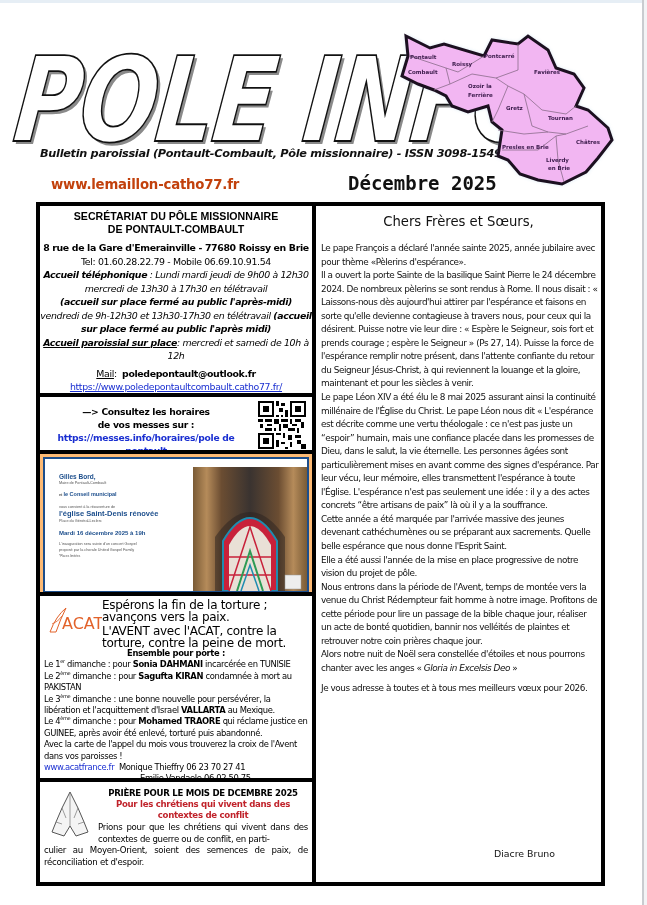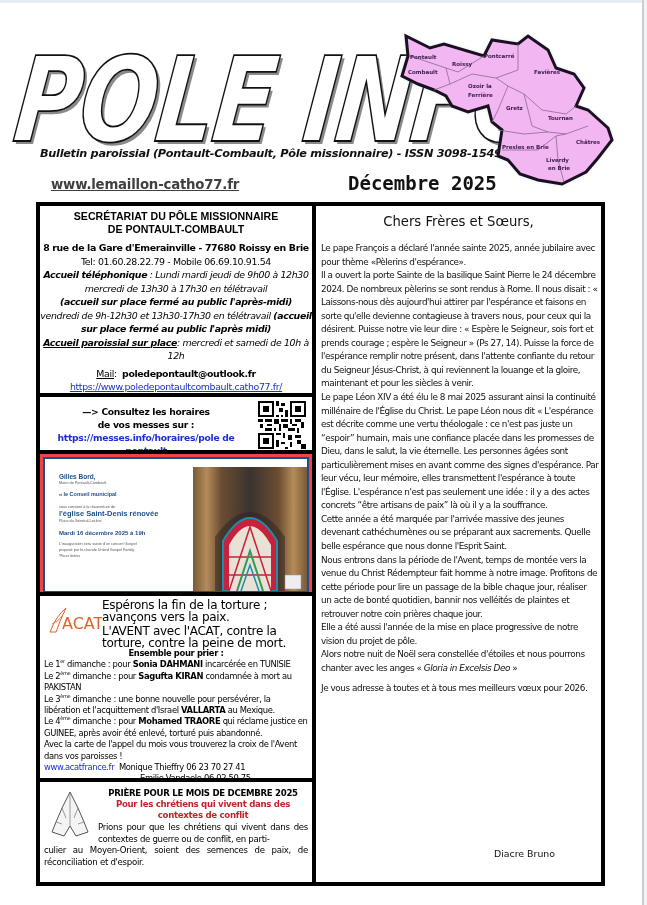--- a/index.html
+++ b/index.html
@@ -16,22 +16,22 @@
     font-weight:bold; font-style:italic; font-size:92px; letter-spacing:-2px;
     color:#ffffff; transform:scaleY(1.28) skewX(-8deg); transform-origin:left top;
     -webkit-text-stroke:1.4px #111; text-shadow:3px 3px 0 #8a8a8a;
     line-height:1;
   }
   .subtitle {
     position:absolute; left:40px; top:147px; font-size:11.3px; font-style:italic; font-weight:bold;
     color:#111; font-family:"DejaVu Sans", sans-serif; letter-spacing:-0.3px;
   }
   .website {
-    position:absolute; left:51px; top:177px; font-size:13.3px; color:#404040; font-weight:bold;
-    text-decoration:underline; font-family:"DejaVu Sans", sans-serif; letter-spacing:-0.2px;
+    position:absolute; left:51px; top:177px; font-size:13.3px; color:#c2410c; font-weight:bold;
+    font-family:"DejaVu Sans", sans-serif; letter-spacing:-0.2px;
   }
   .issue-date {
     position:absolute; left:348px; top:172px; font-size:19px; font-weight:bold; color:#111;
     font-family:"DejaVu Sans Mono", monospace; letter-spacing:0px;
   }
 
   
   .map { position:absolute; left:388px; top:10px; width:246px; height:178px; }
 
   
@@ -52,21 +52,21 @@
   .b { font-weight:bold; }
   .i { font-style:italic; }
   .u { text-decoration:underline; }
   .link { color:#1a2fd1; text-decoration:underline; }
 
   .mass-box { top:191px; height:53px; }
   .mass-text { position:absolute; left:6px; top:8px; width:200px; text-align:center; font-family:"DejaVu Sans", sans-serif; font-size:9.2px; line-height:13px; font-weight:bold; letter-spacing:-0.3px; }
   .mass-link { color:#1a2fd1; font-weight:bold; }
   .qr { position:absolute; left:218px; top:4px; width:48px; height:48px; }
 
-  .invite-box { top:248px; height:138px; background:#ef4444; }
+  .invite-box { top:248px; height:138px; background:#fdba74; }
   .invite-card { position:absolute; left:3px; top:3px; width:262px; height:132px; border:2px solid #1c4e8c; background:#fff; }
   .inv-text { position:absolute; left:14px; top:14px; width:130px; font-family:"Liberation Sans", sans-serif; }
   .inv-name { font-size:6.5px; font-weight:bold; color:#1c4e8c; }
   .inv-small { font-size:3.8px; color:#555; line-height:6px; }
   .inv-council { font-size:5.5px; font-weight:bold; color:#1c4e8c; margin-top:5px; }
   .inv-church { font-size:7.5px; font-weight:bold; color:#1c4e8c; line-height:8px; }
   .inv-date { font-size:6px; font-weight:bold; color:#1c4e8c; margin-top:6px; }
   .inv-photo { position:absolute; left:148px; top:8px; width:114px; height:124px; overflow:hidden;
     background:linear-gradient(90deg,#7a5b36 0%,#b58b5a 12%,#6b4d32 25%,#3a3330 50%,#6b4d32 75%,#b58b5a 88%,#7a5b36 100%); }
 
@@ -248,21 +248,21 @@
       <svg class="acat-logo" viewBox="0 0 56 34">
         <path d="M4,30 Q10,14 20,6 Q14,18 10,30 Z" fill="none" stroke="#e2622a" stroke-width="1"></path>
         <path d="M6,22 Q12,20 16,14" fill="none" stroke="#e2622a" stroke-width="0.8"></path>
         <text x="16" y="27" font-family="DejaVu Sans, sans-serif" font-size="16" fill="#e2622a">ACAT</text>
       </svg>
       <div class="acat-head">
         <p>Espérons la fin de la torture ; avançons vers la paix.</p>
         <p>L'AVENT avec l'ACAT, contre la torture, contre la peine de mort.</p>
       </div>
       <div class="acat-body">
-        <p class="acat-center">Ensemble pour prier :</p>
+        <p class="acat-center">Ensemble pour porte :</p>
         <p><span>Le 1</span><sup>er</sup><span> dimanche : pour </span><b>Sonia DAHMANI</b><span> incarcérée en TUNISIE</span></p>
         <p><span>Le 2</span><sup>ème</sup><span> dimanche : pour </span><b>Sagufta KIRAN</b><span> condamnée à mort au PAKISTAN</span></p>
         <p><span>Le 3</span><sup>ème</sup><span> dimanche : une bonne nouvelle pour persévérer, la libération et l'acquittement d'Israel </span><b>VALLARTA</b><span> au Mexique.</span></p>
         <p><span>Le 4</span><sup>ème</sup><span> dimanche : pour </span><b>Mohamed TRAORE</b><span> qui réclame justice en GUINEE, après avoir été enlevé, torturé puis abandonné.</span></p>
         <p>Avec la carte de l'appel du mois vous trouverez la croix de l'Avent dans vos paroisses !</p>
         <p><span class="acat-web">www.acatfrance.fr</span>&nbsp;&nbsp;<span>Monique Thieffry 06 23 70 27 41</span></p>
         <p style="padding-left:96px">Emilie Vandaele 06 02 50 75</p>
       </div>
     </div>
 
@@ -284,20 +284,20 @@
 
   <div class="divider"></div>
 
   <div class="right-col">
     <div class="greeting">Chers Frères et Sœurs,</div>
     <div class="letter">
       <p>Le pape François a déclaré l'année sainte 2025, année jubilaire avec pour thème «Pèlerins d'espérance».</p>
       <p>Il a ouvert la porte Sainte de la basilique Saint Pierre le 24 décembre 2024. De nombreux pèlerins se sont rendus à Rome. Il nous disait : « Laissons-nous dès aujourd'hui attirer par l'espérance et faisons en sorte qu'elle devienne contagieuse à travers nous, pour ceux qui la désirent. Puisse notre vie leur dire : « Espère le Seigneur, sois fort et prends courage ; espère le Seigneur » (Ps 27, 14). Puisse la force de l'espérance remplir notre présent, dans l'attente confiante du retour du Seigneur Jésus-Christ, à qui reviennent la louange et la gloire, maintenant et pour les siècles à venir.</p>
       <p>Le pape Léon XIV a été élu le 8 mai 2025 assurant ainsi la continuité millénaire de l'Église du Christ. Le pape Léon nous dit « L'espérance est décrite comme une vertu théologale : ce n'est pas juste un “espoir” humain, mais une confiance placée dans les promesses de Dieu, dans le salut, la vie éternelle. Les personnes âgées sont particulièrement mises en avant comme des signes d'espérance. Par leur vécu, leur mémoire, elles transmettent l'espérance à toute l'Église. L'espérance n'est pas seulement une idée : il y a des actes concrets “être artisans de paix” là où il y a la souffrance.</p>
       <p>Cette année a été marquée par l'arrivée massive des jeunes devenant cathéchumènes ou se préparant aux sacrements. Quelle belle espérance que nous donne l'Esprit Saint.</p>
+      <p>Elle a été aussi l'année de la mise en place progressive de notre vision du projet de pôle.</p>
       <p>Nous entrons dans la période de l'Avent, temps de montée vers la venue du Christ Rédempteur fait homme à notre image. Profitons de cette période pour lire un passage de la bible chaque jour, réaliser un acte de bonté quotidien,  bannir nos velléités de plaintes et retrouver notre coin prières chaque jour.</p>
-      <p>Elle a été aussi l'année de la mise en place progressive de notre vision du projet de pôle.</p>
       <p><span>Alors notre nuit de Noël sera constellée d'étoiles et nous pourrons chanter avec les anges « </span><i>Gloria in Excelsis Deo</i><span> »</span></p>
       <p class="gap">Je vous adresse à toutes et à tous mes meilleurs vœux pour 2026.</p>
     </div>
     <div class="signature">Diacre Bruno</div>
   </div>
 </div>
 
 </body></html>

